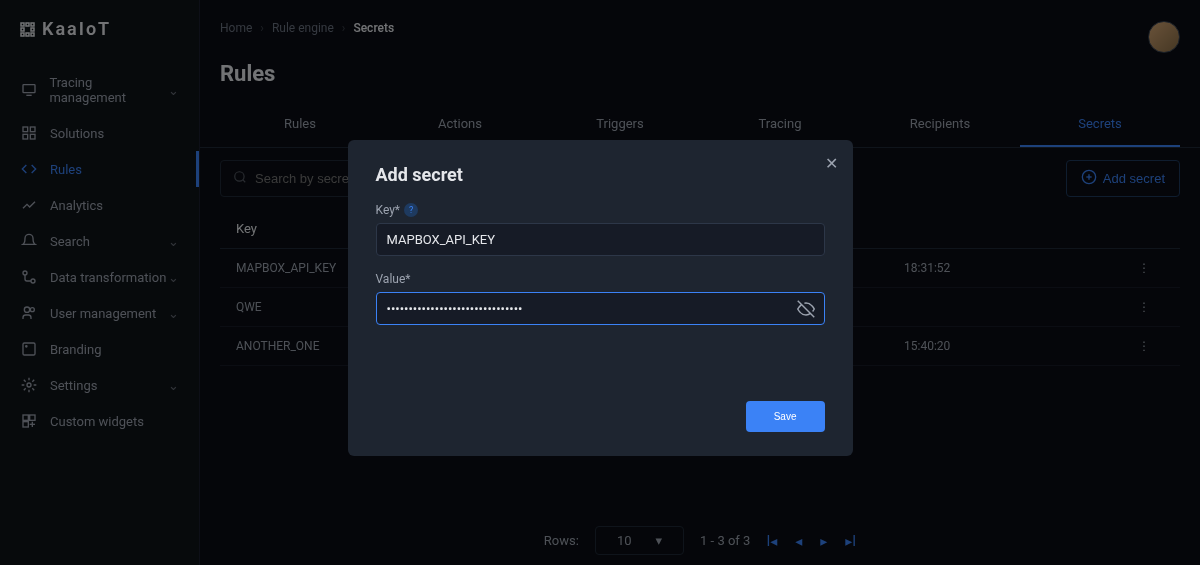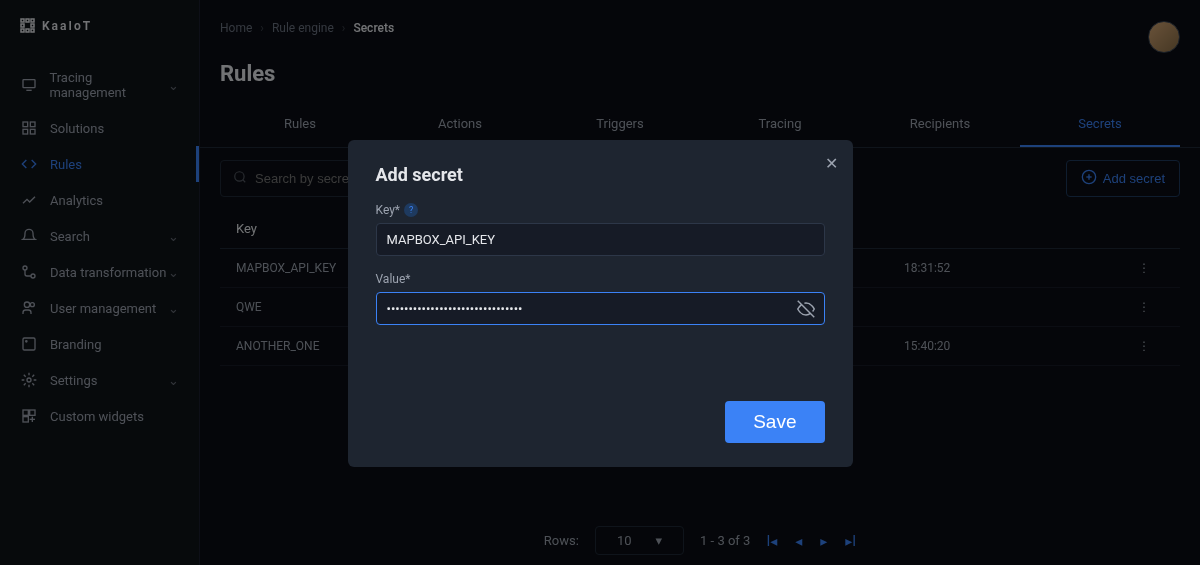--- a/index.html
+++ b/index.html
@@ -18,21 +18,21 @@
     .sidebar {
       width: 200px;
       background: #0f1419;
       border-right: 1px solid #1a1f2e;
       flex-shrink: 0;
     }
     .logo {
       padding: 18px 20px;
       color: #e5e7eb;
       font-weight: 600;
-      font-size: 12px;
+      font-size: 18px;
       letter-spacing: 2px;
       display: flex;
       align-items: center;
     }
     .logo-icon {
       display: inline-block;
       width: 16px;
       height: 16px;
       margin-right: 6px;
     }
@@ -283,21 +283,21 @@
       display: flex;
       justify-content: flex-end;
       margin-top: 60px;
     }
     .save-btn {
       background: #3b82f6;
       color: #fff;
       border: none;
       border-radius: 4px;
       padding: 10px 28px;
-      font-size: 19px;
+      font-size: 10px;
       cursor: pointer;
     }
   </style>
 </head>
 <body>
 
 <div class="layout">
   <aside class="sidebar">
     <div class="logo">
       <span class="logo-icon">

